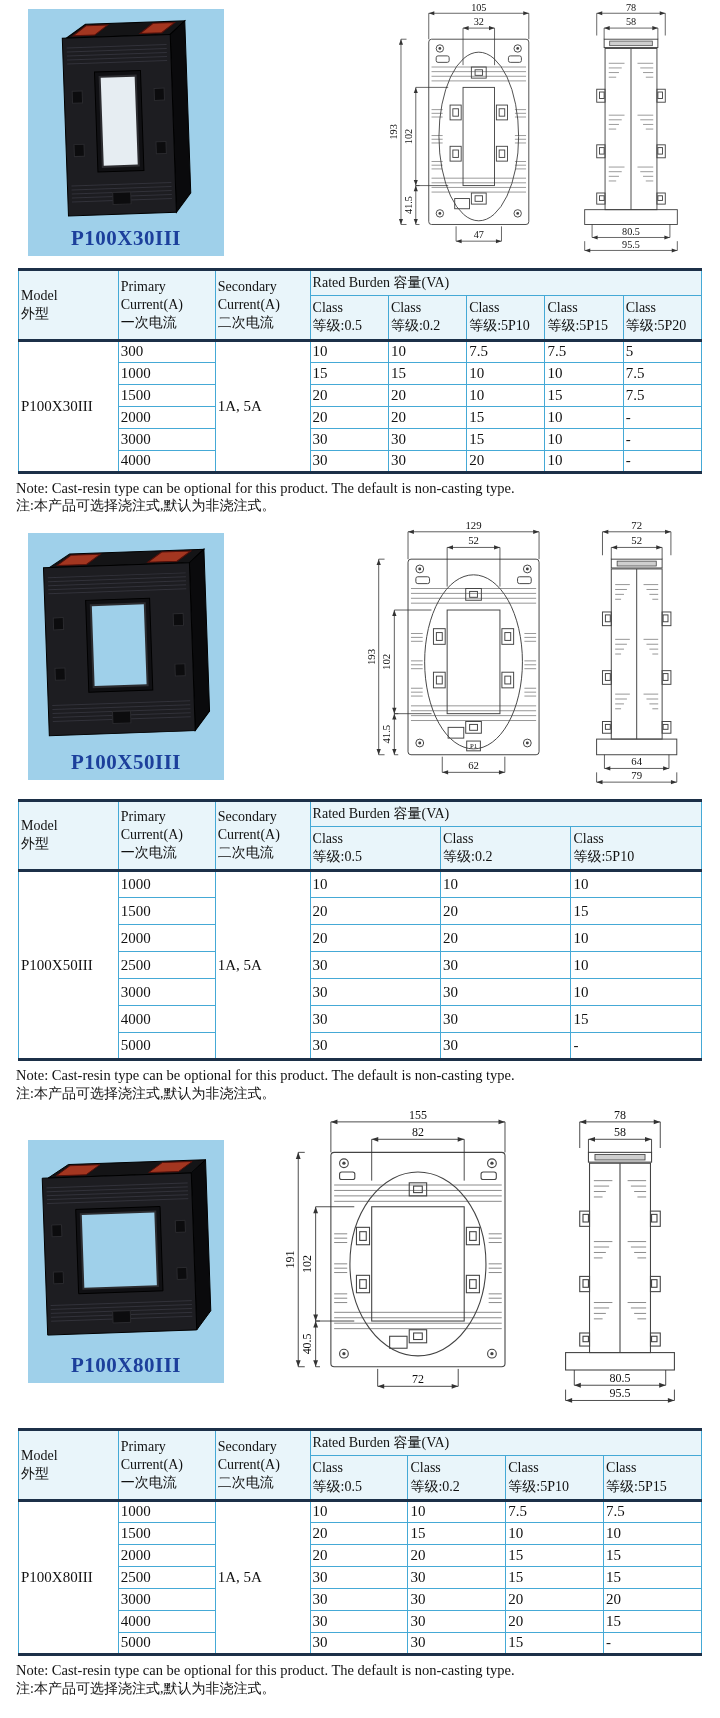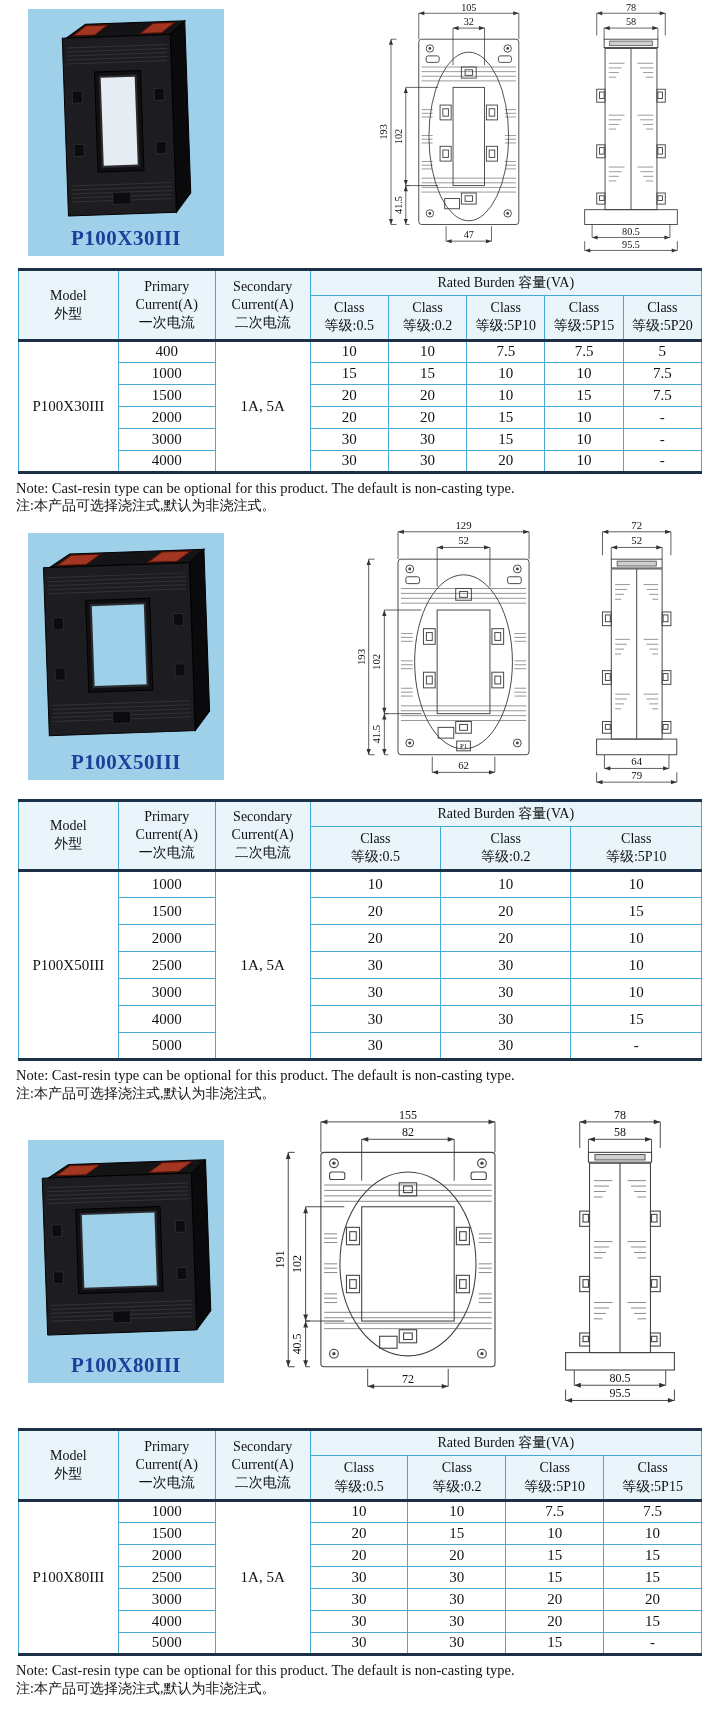--- a/index.html
+++ b/index.html
@@ -7,33 +7,33 @@
 body{width:720px;font-family:"Liberation Serif","DejaVu Serif",serif;color:#111}
 .page{position:relative;width:720px;height:1718px;background:#fff;overflow:hidden}
 .visual-row{display:flex;align-items:center}
 .sec-0 .visual-row{height:256px;margin-top:4px}
 .sec-1 .visual-row{height:268px;margin-top:6px}
 .sec-2 .visual-row{height:302px;margin-top:6px}
 .photo-card{margin-left:28px;width:196px;background:#9fd0ea;display:flex;flex-direction:column;align-items:center;flex:0 0 auto}
 .photo-svg{width:196px;height:212px;display:block}
 .sec-2 .photo-svg{height:208px}
 .photo-label{height:35px;display:flex;align-items:center;justify-content:center;font-weight:bold;color:#1c3f9b;font-size:21px;letter-spacing:.5px}
-.drawings{margin-left:auto;margin-right:26px;display:flex;align-items:flex-start;gap:36px}
+.drawings{margin-left:auto;margin-right:26px;display:flex;align-items:flex-start;gap:26px}
 .sec-0 .draw-svg{height:252px;width:auto}
 .sec-1 .draw-svg{height:266px;width:auto}
 .sec-2 .draw-svg{height:296px;width:auto}
 .ln{fill:none;stroke:#444;stroke-width:1}
 .ln-t{stroke:#666;stroke-width:.7;fill:none}
 .lnf{fill:#444}
 .lnf2{fill:#cfcfcf;stroke:#444;stroke-width:.8}
 .dim-l{stroke:#333;stroke-width:.8;fill:none}
 .dim-a{fill:#333}
 .dim-t{font-size:11px;fill:#111;font-family:"Liberation Serif","DejaVu Serif",serif}
 .mark-t{font-size:7px;fill:#111;font-family:"Liberation Serif","DejaVu Serif",serif}
-.spec-table{border-collapse:collapse;width:684px;margin:8px 0 0 18px;text-align:center;border-top:3px solid #1c3048;border-bottom:3px solid #1c3048}
+.spec-table{border-collapse:collapse;width:684px;margin:8px 0 0 18px;text-align:left;border-top:3px solid #1c3048;border-bottom:3px solid #1c3048}
 .sec-2 .spec-table{margin-top:16px}
 .spec-table th,.spec-table td{border:1px solid #45a9d6;font-weight:normal}
 .spec-table thead th{background:#e9f5fa;font-size:14px;padding:3px 2px}
 .spec-table thead tr:last-child th,
 .spec-table thead tr:first-child th[rowspan]{border-bottom:3px solid #1c3048}
 .th-line{line-height:1.3}
 .spec-table td{font-size:15px;line-height:1.1;padding:0 2px}
 .sec-0 tbody td{height:22px}
 .sec-1 tbody td{height:27px}
 .sec-2 tbody td{height:22px}
@@ -289,21 +289,21 @@
               </th>
               <th>
                 <div class="th-line">Class</div>
                 <div class="th-line">等级:5P20</div>
               </th>
             </tr>
           </thead>
           <tbody>
             <tr>
               <td rowspan="6">P100X30III</td>
-              <td>400</td>
+              <td>300</td>
               <td rowspan="6">1A, 5A</td>
               <td>10</td>
               <td>10</td>
               <td>7.5</td>
               <td>7.5</td>
               <td>5</td>
             </tr>
             <tr>
               <td>1000</td>
               <td>15</td>

